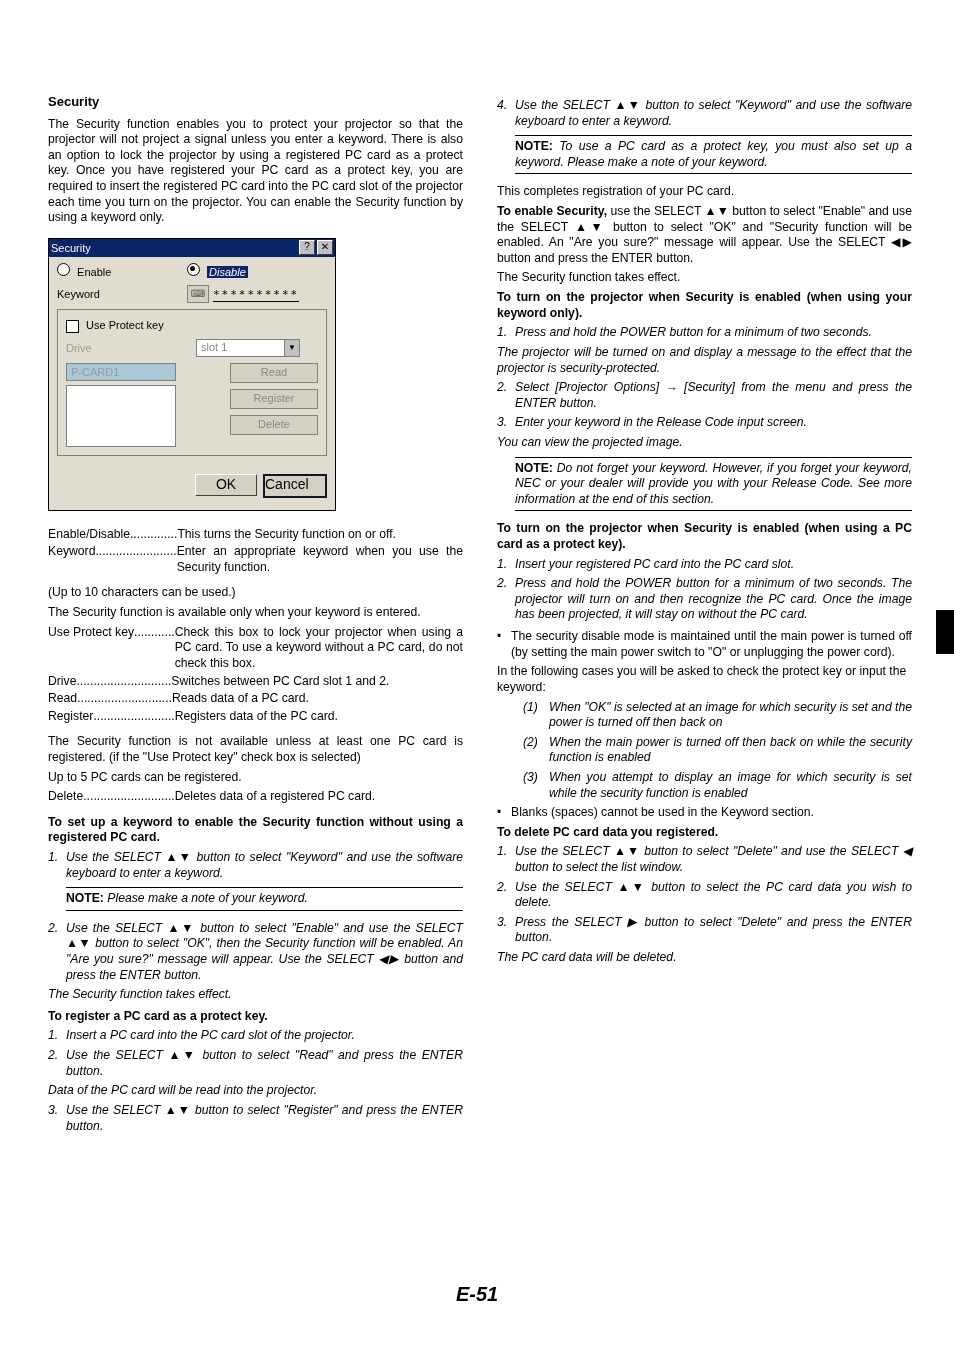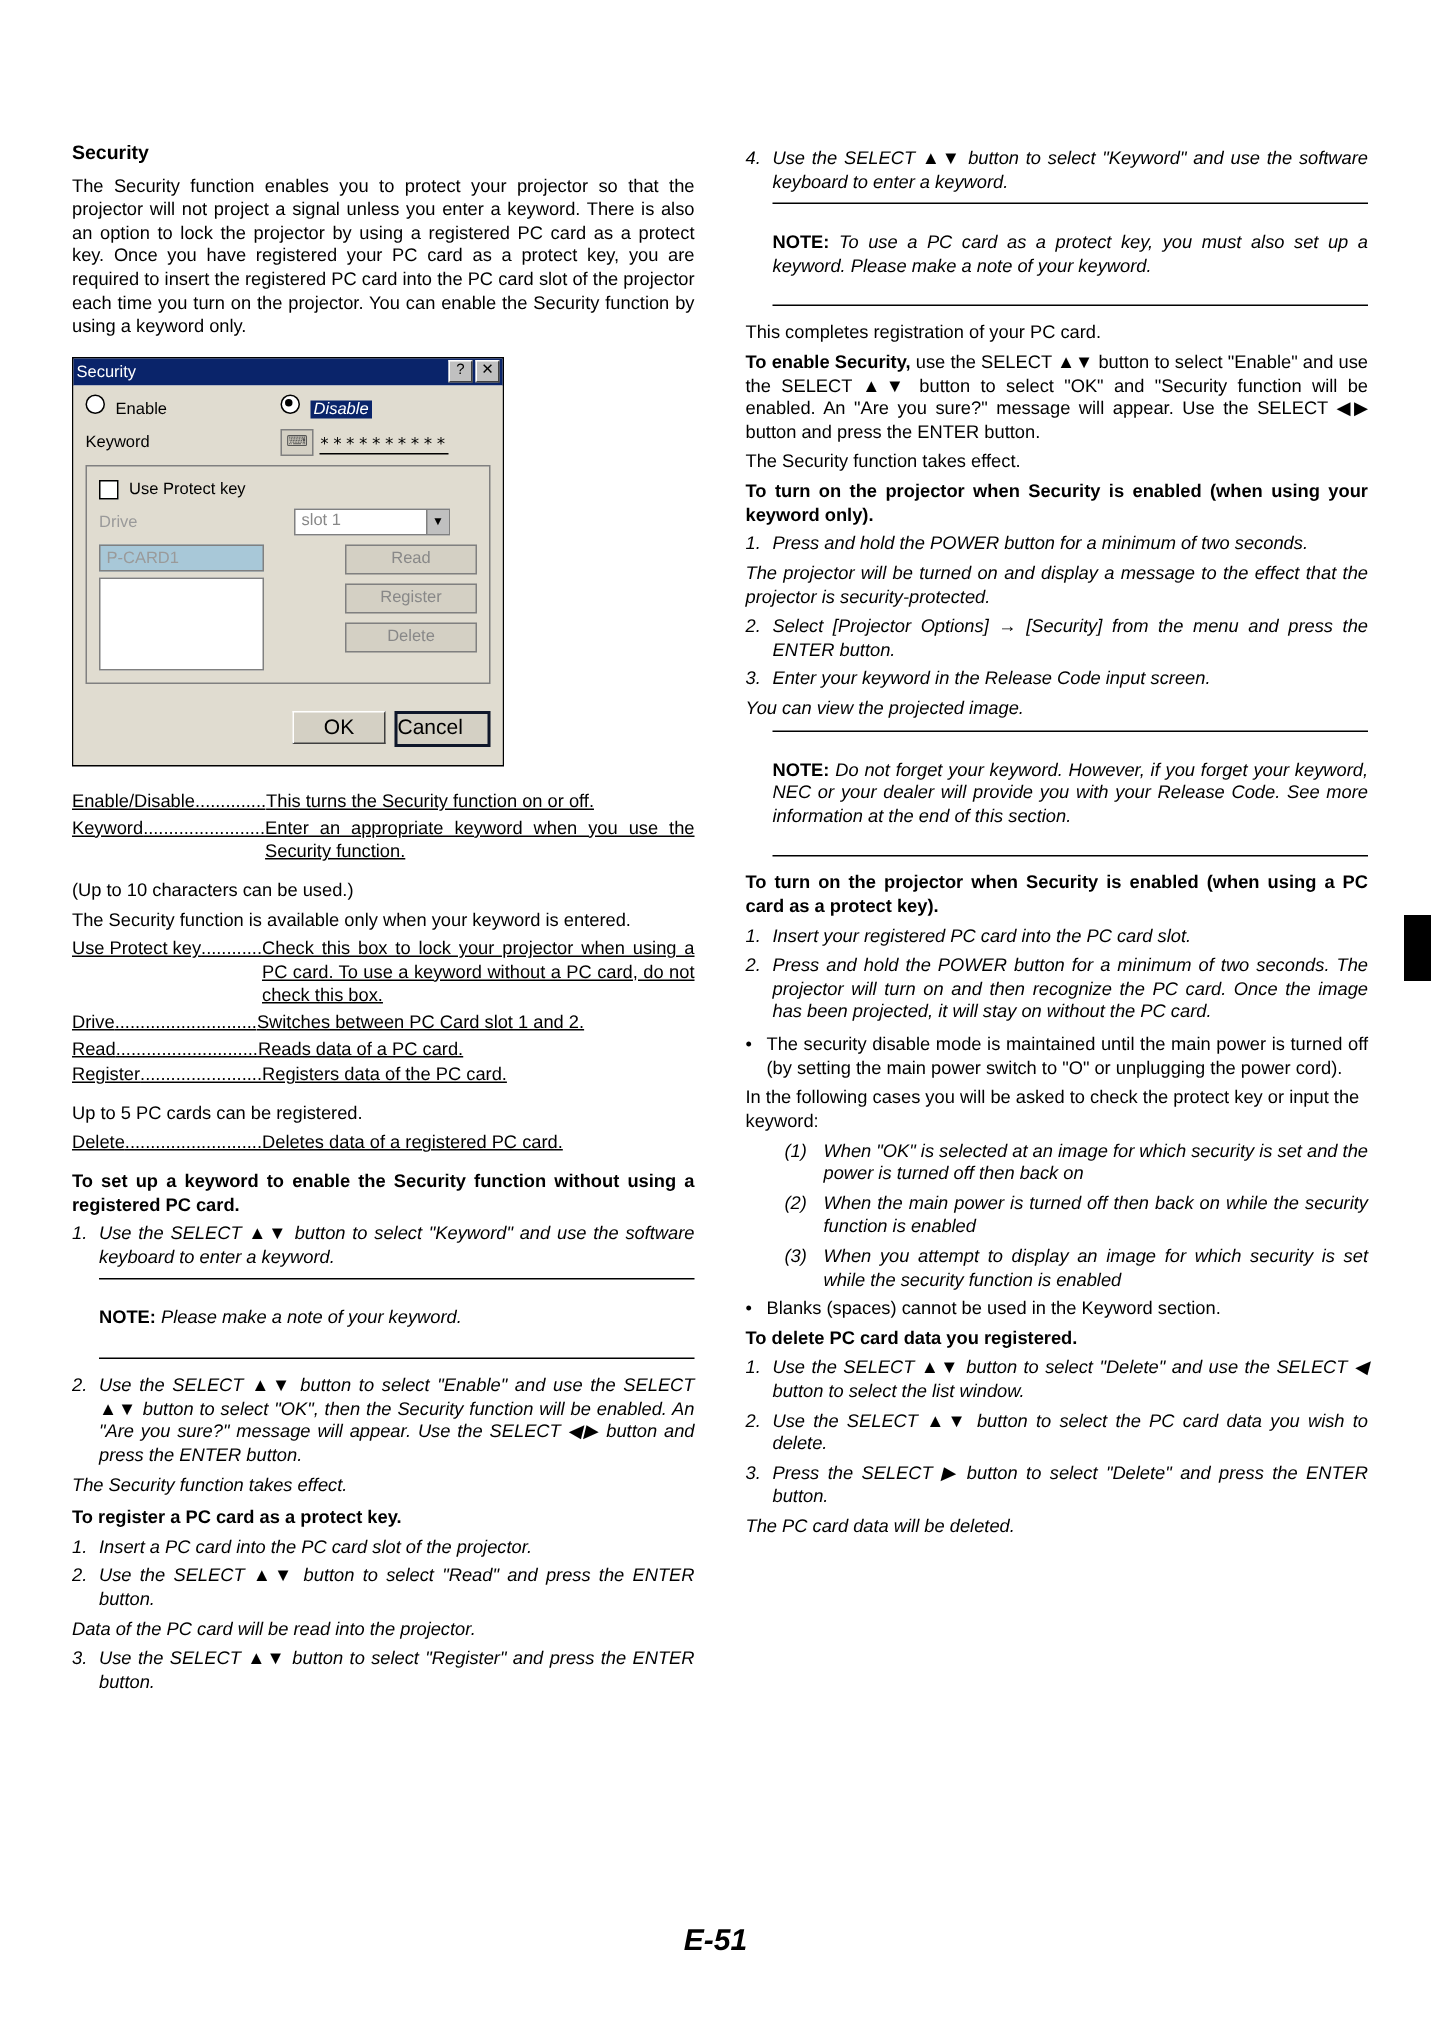--- a/index.html
+++ b/index.html
@@ -146,21 +146,21 @@
   .fbtn{
     width:60px;height:20px;
     border:1px solid #404040;
     border-top-color:#fff;border-left-color:#fff;
     background:#d4d0c4;
     text-align:center;line-height:18px;font-size:14px;
     margin-left:6px;
   }
   .fbtn.def{border:2px solid #0f172a;line-height:16px;}
   
-  .defs{margin:2px 0 10px 0;text-decoration:underline;}
+  .defs{margin:2px 0 10px 0;}
   .def{display:flex;margin-bottom:2px;}
   .def .t{white-space:nowrap;}
   .def .dots{flex:0 0 auto;white-space:nowrap;overflow:hidden;}
   .def .d{flex:1;text-align:justify;}
   .def-cont{margin-left:158px;text-align:justify;margin-bottom:4px;}
   
   ol.steps{list-style:none;padding:0;margin:4px 0 6px 0;}
   ol.steps li{
     font-style:italic;
     display:flex;
@@ -172,21 +172,21 @@
   ol.steps li .b{flex:1;}
   .substep{
     font-style:italic;
     margin:2px 0 4px 18px;
     text-align:justify;
   }
   .note{
     font-style:italic;
     border-top:1px solid #000;
     border-bottom:1px solid #000;
-    padding:18px 0;
+    padding:3px 0;
     margin:0 0 10px 0;
     text-align:justify;
   }
   .note b{font-style:normal;font-weight:bold;}
   .subhead{font-weight:bold;margin:10px 0 6px 0;text-align:justify;}
   ul.b{list-style:none;padding:0;margin:4px 0;}
   ul.b li{display:flex;margin-bottom:4px;text-align:justify;}
   ul.b li:before{content:"•";flex:0 0 14px;}
   .indent{margin-left:14px;}
   .sub-ol{margin:4px 0 4px 26px;font-style:italic;}
@@ -295,20 +295,21 @@
           <span class="t">Read</span>
           <span class="dots"> ............................ </span>
           <span class="d">Reads data of a PC card.</span>
         </div>
         <div class="def">
           <span class="t">Register</span>
           <span class="dots"> ........................ </span>
           <span class="d">Registers data of the PC card.</span>
         </div>
       </div>
+    <p class="def-cont">The Security function is not available unless at least one PC card is registered. (if the "Use Protect key" check box is selected)</p>
     <p class="def-cont">Up to 5 PC cards can be registered.</p>
     <div class="defs" id="defs3">
         <div class="def">
           <span class="t">Delete</span>
           <span class="dots"> ........................... </span>
           <span class="d">Deletes data of a registered PC card.</span>
         </div>
       </div>
 
     <p class="subhead">To set up a keyword to enable the Security function without using a registered PC card.</p>

